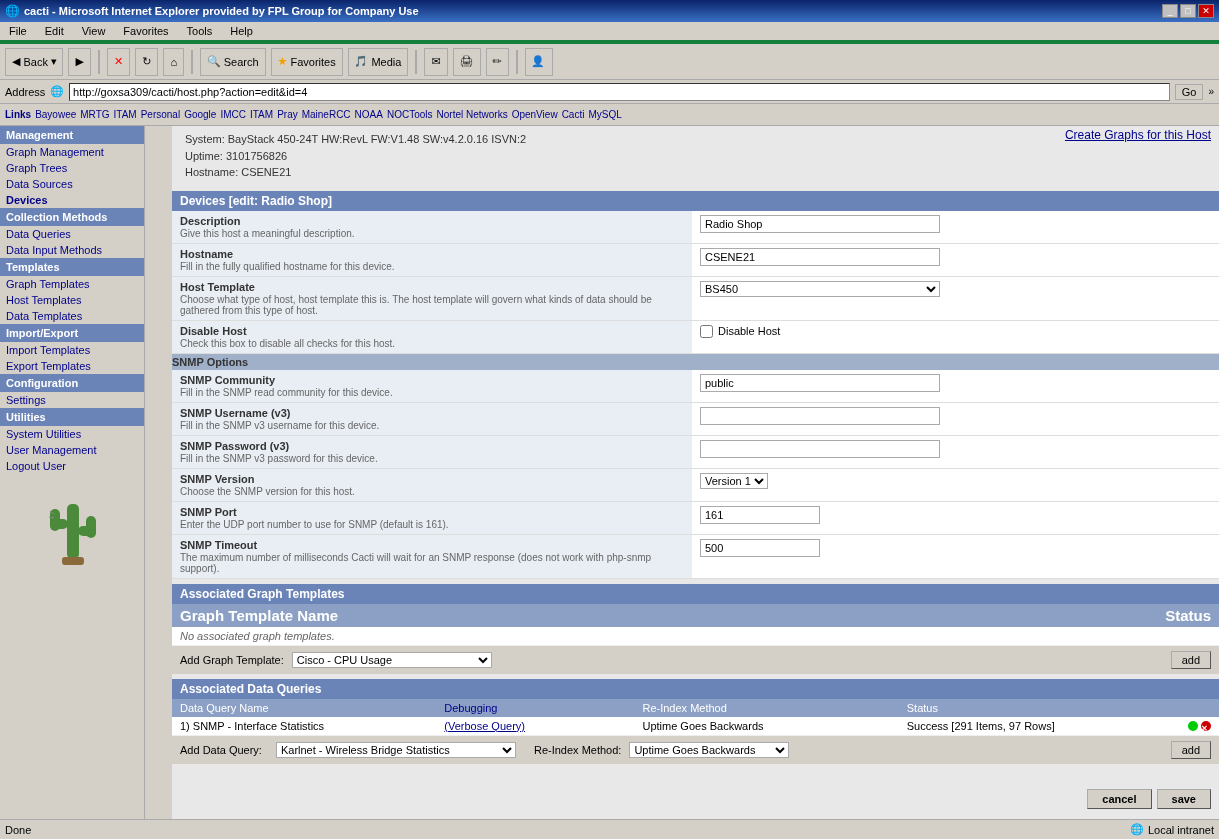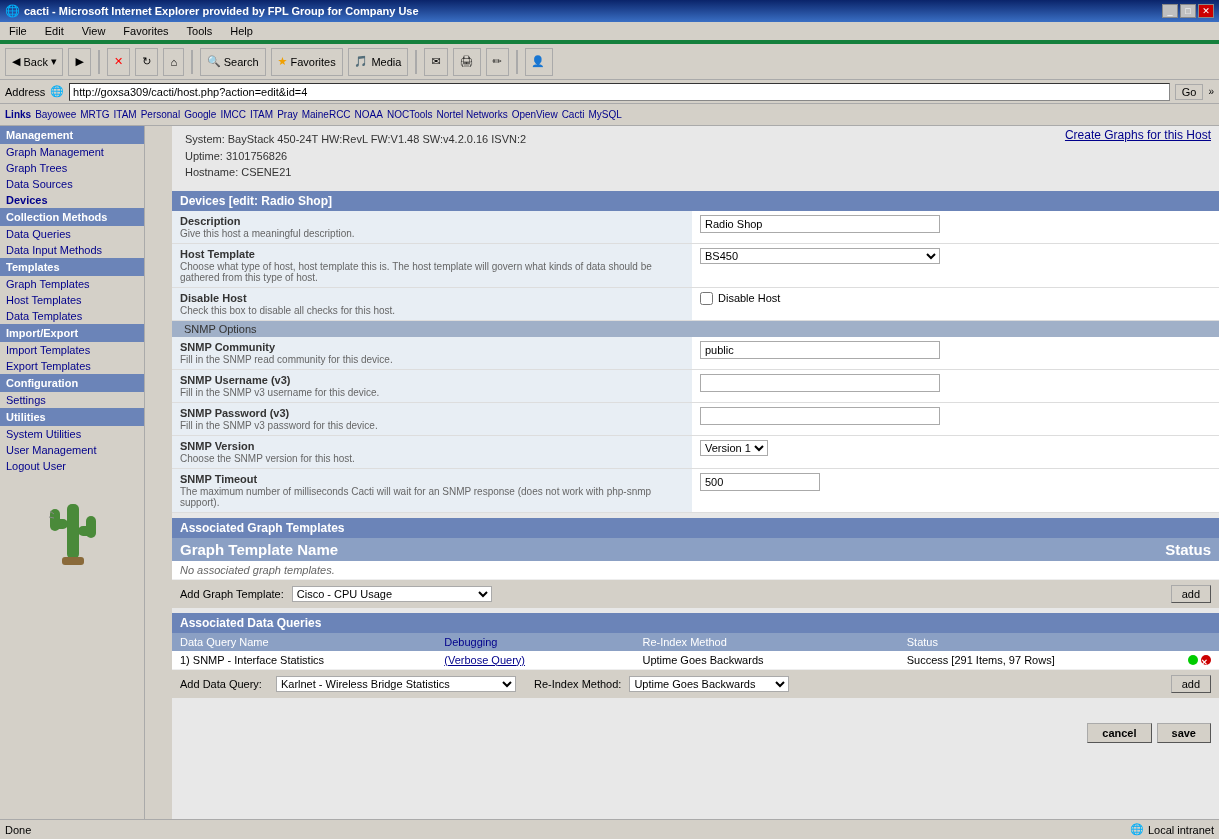--- a/index.html
+++ b/index.html
@@ -61,21 +61,21 @@
     .field-desc { font-size: 10px; color: #666; margin-top: 1px; }
     .form-input { border: 1px solid #aaa; font-size: 11px; padding: 2px 4px; background: white; }
     .form-input-wide { width: 240px; }
     .form-input-medium { width: 120px; }
     .form-select { border: 1px solid #aaa; font-size: 11px; background: white; }
 
     
     .checkbox-row { display: flex; align-items: center; gap: 5px; font-size: 11px; }
 
     
-    .snmp-header { background: #a0b0c8; color: #333; font-size: 11px; font-weight: normal; padding: 2px 12px; }
+    .snmp-header { background: #a0b0c8; color: #333; font-size: 11px; font-weight: bold; padding: 2px 0; }
 
     
     .assoc-table { width: 100%; border-collapse: collapse; }
     .assoc-table th { background: #8ba0c4; color: white; font-size: 15px; padding: 3px 8px; text-align: left; }
     .assoc-table td { background: white; font-size: 11px; padding: 3px 8px; border-bottom: 1px solid #eee; }
     .assoc-table .empty-row td { font-style: italic; color: #666; }
 
     
     .add-row { background: #d4d0c8; padding: 5px 8px; display: flex; align-items: center; gap: 8px; }
     .add-row label { font-size: 11px; }
@@ -263,20 +263,29 @@
         <td class="label-cell">
           <div class="field-label">Description</div>
           <div class="field-desc">Give this host a meaningful description.</div>
         </td>
         <td class="field-cell">
           <input class="form-input form-input-wide" type="text" value="Radio Shop" style="">
         </td>
       </tr>
       <tr>
         <td class="label-cell">
+          <div class="field-label">Hostname</div>
+          <div class="field-desc">Fill in the fully qualified hostname for this device.</div>
+        </td>
+        <td class="field-cell">
+          <input class="form-input form-input-wide" type="text" value="CSENE21" style="">
+        </td>
+      </tr>
+      <tr>
+        <td class="label-cell">
           <div class="field-label">Host Template</div>
           <div class="field-desc">Choose what type of host, host template this is. The host template will govern what kinds of data should be gathered from this type of host.</div>
         </td>
         <td class="field-cell">
           <select class="form-select form-input-wide">
             <option>BS450</option>
           </select>
         </td>
       </tr>
       <tr>
@@ -329,20 +338,29 @@
         <td class="label-cell">
           <div class="field-label">SNMP Version</div>
           <div class="field-desc">Choose the SNMP version for this host.</div>
         </td>
         <td class="field-cell">
           <select class="form-select">
             <option>Version 1</option>
             <option>Version 2</option>
             <option>Version 3</option>
           </select>
+        </td>
+      </tr>
+      <tr>
+        <td class="label-cell">
+          <div class="field-label">SNMP Port</div>
+          <div class="field-desc">Enter the UDP port number to use for SNMP (default is 161).</div>
+        </td>
+        <td class="field-cell">
+          <input class="form-input form-input-medium" type="text" value="161" style="">
         </td>
       </tr>
       <tr>
         <td class="label-cell">
           <div class="field-label">SNMP Timeout</div>
           <div class="field-desc">The maximum number of milliseconds Cacti will wait for an SNMP response (does not work with php-snmp support).</div>
         </td>
         <td class="field-cell">
           <input class="form-input form-input-medium" type="text" value="500" style="">
         </td>

